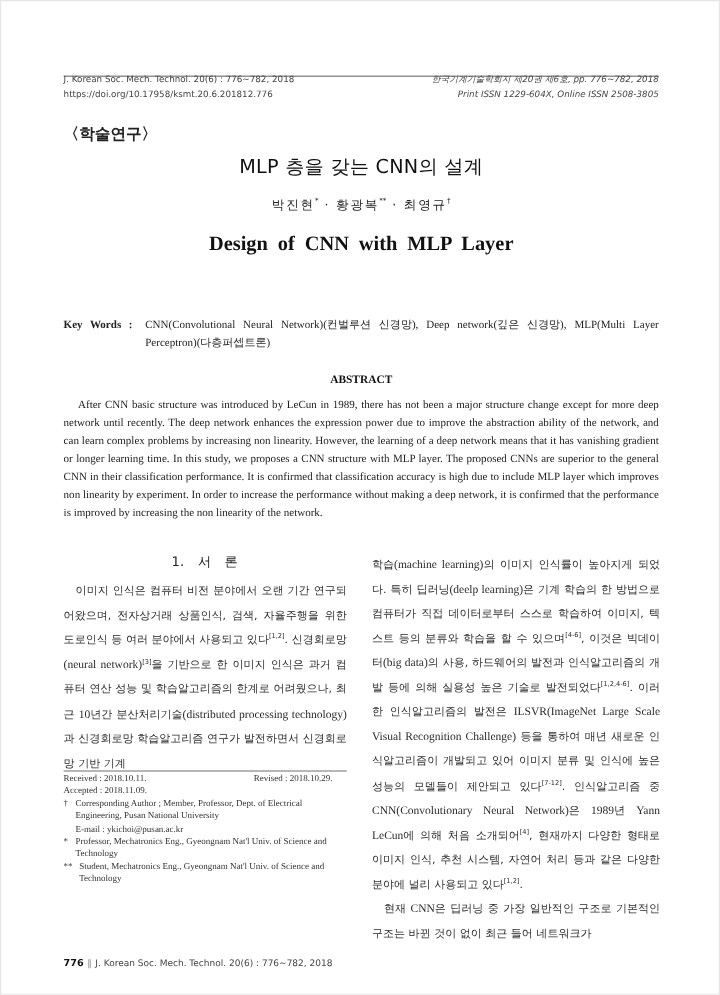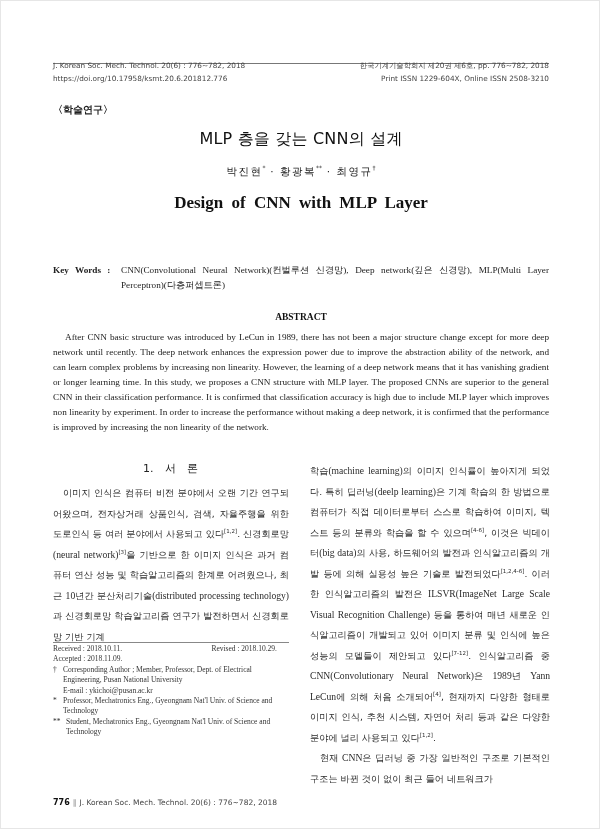--- a/index.html
+++ b/index.html
@@ -4,23 +4,23 @@
 <style>
   * { margin: 0; padding: 0; box-sizing: border-box; }
   html, body { width: 600px; height: 829px; background: #ffffff; overflow: hidden; }
   body { position: relative; color: #1a1a1a; font-family: "Liberation Serif", serif; }
   .page { position: absolute; left: 0; top: 0; width: 600px; height: 829px; border: 1px solid #e6e6e6; }
 
   .hdr-row { position: absolute; left: 52px; width: 496px; font-family: "DejaVu Sans", sans-serif; font-size: 7.3px; color: #444; white-space: nowrap; }
   .hdr-row1 { top: 60px; border-bottom: 1px solid #777; padding-bottom: 2px; }
   .hdr-row2 { top: 73px; }
   .hdr-row .l { position: absolute; left: 0; }
-  .hdr-row .r { position: absolute; right: 0; }
+  .hdr-row .r { position: absolute; right: 0; font-style: italic; }
 
-  .category { position: absolute; left: 52px; top: 102px; font-family: "DejaVu Sans", sans-serif; font-size: 10px; font-weight: bold; color: #222; }
+  .category { position: absolute; left: 52px; top: 102px; font-family: "DejaVu Sans", sans-serif; font-size: 13px; font-weight: bold; color: #222; }
 
   .title-ko { position: absolute; left: 0; width: 600px; top: 128px; text-align: center; font-family: "DejaVu Sans", sans-serif; font-size: 16px; color: #111; letter-spacing: 0.2px; }
   .authors-ko { position: absolute; left: 0; width: 600px; top: 163px; text-align: center; font-family: "DejaVu Sans", sans-serif; font-size: 10.5px; color: #222; letter-spacing: 1.5px; }
   .authors-ko sup { font-size: 6px; letter-spacing: 0; }
   .title-en { position: absolute; left: 0; width: 600px; top: 192px; text-align: center; font-family: "Liberation Serif", serif; font-size: 17px; font-weight: bold; color: #111; word-spacing: 4px; }
   .authors-en { position: absolute; left: 0; width: 600px; top: 226px; text-align: center; font-family: "Liberation Serif", serif; font-size: 10.5px; color: #222; word-spacing: 2px; }
 
   .keywords { position: absolute; left: 52px; top: 262px; width: 496px; font-size: 9.2px; line-height: 15px; color: #222; }
   .kw-label { position: absolute; left: 0; top: 0; font-weight: bold; word-spacing: 4px; }
   .kw-text { position: absolute; left: 68px; top: 0; width: 428px; text-align: justify; }
@@ -55,21 +55,21 @@
 <body>
 
 <div class="page">
 
   <div class="hdr-row hdr-row1">
     <span class="l">J. Korean Soc. Mech. Technol. 20(6) : 776~782, 2018</span>
     <span class="r">한국기계기술학회지 제20권 제6호, pp. 776~782, 2018</span>
   </div>
   <div class="hdr-row hdr-row2">
     <span class="l">https://doi.org/10.17958/ksmt.20.6.201812.776</span>
-    <span class="r">Print ISSN 1229-604X, Online ISSN 2508-3210</span>
+    <span class="r">Print ISSN 1229-604X, Online ISSN 2508-3805</span>
   </div>
 
   <div class="category">〈학술연구〉</div>
 
   <div class="title-ko">MLP 층을 갖는 CNN의 설계</div>
 
   <div class="authors-ko">
     <span>박진현</span><sup>*</sup><span> · </span><span>황광복</span><sup>**</sup><span> · </span><span>최영규</span><sup>†</sup>
   </div>
 

